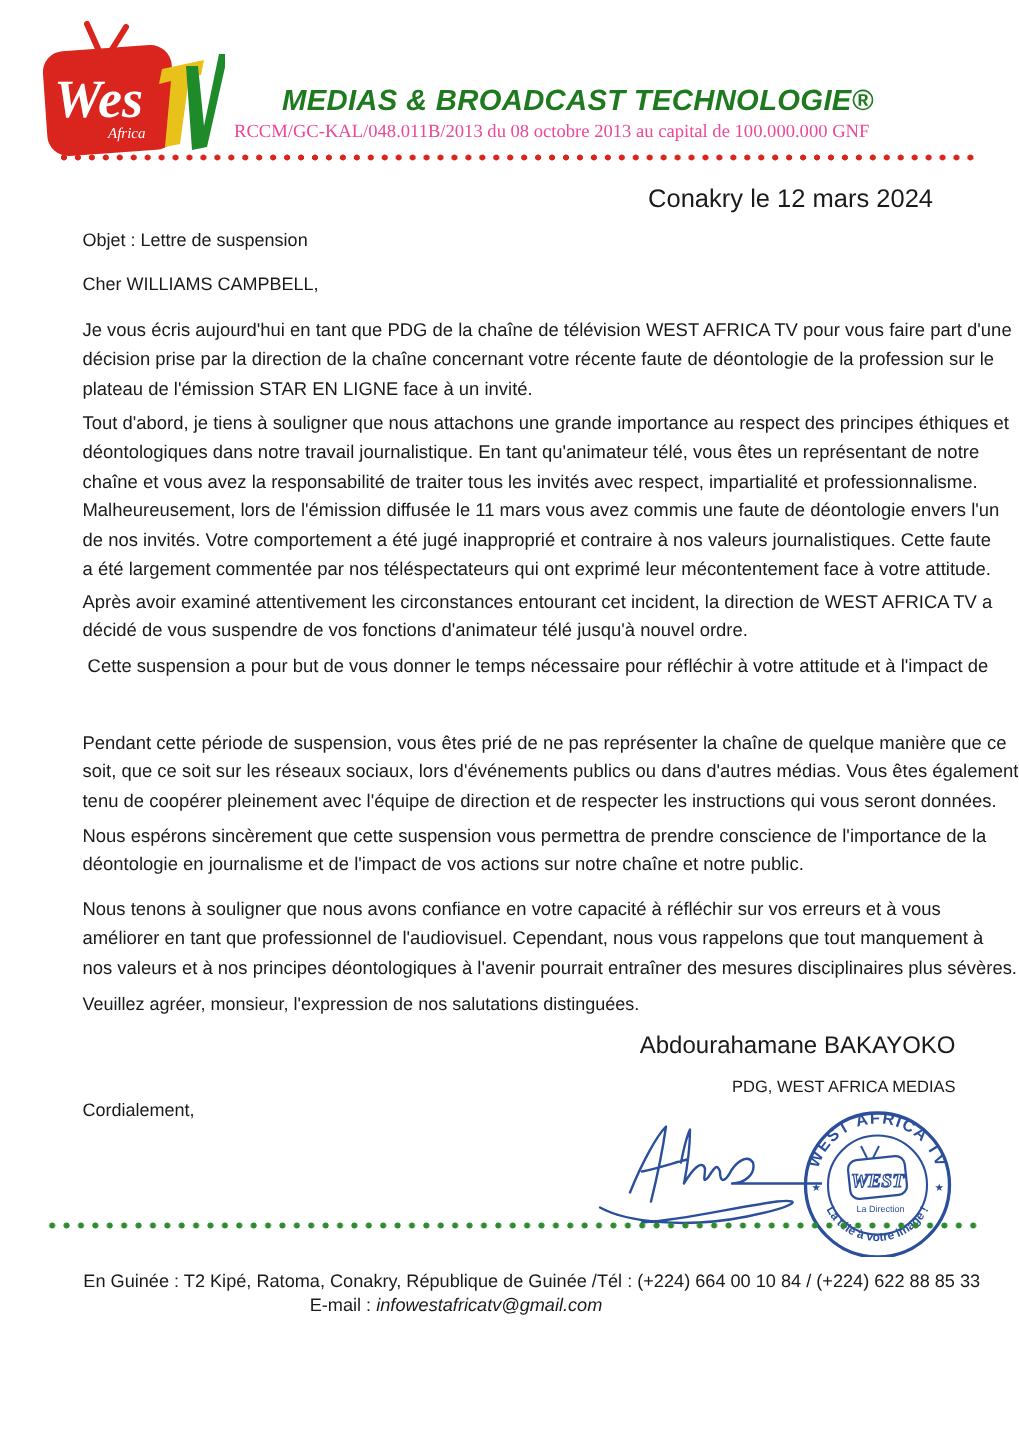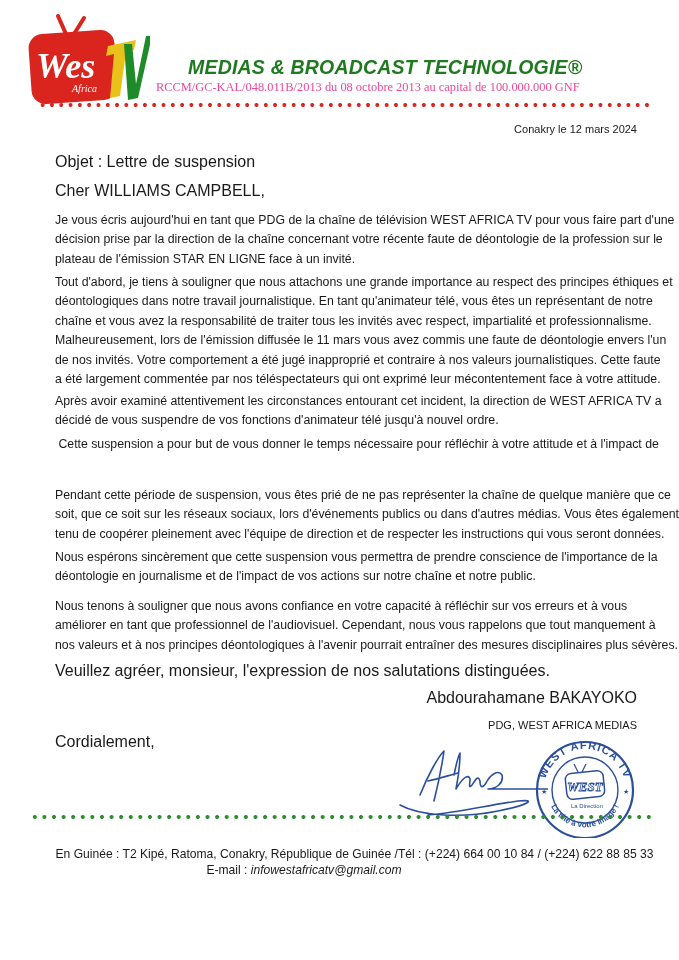--- a/index.html
+++ b/index.html
@@ -15,22 +15,22 @@
     }
     .header-rccm {
       position: absolute; left: 156px; top: 80px;
       font-size: 12.4px; color: #ec4899; white-space: nowrap; font-family: Liberation Serif, serif;
     }
     .dots-top {
       position: absolute; left: 38px; top: 102px; width: 612px; height: 6px;
       background-image: radial-gradient(circle, #d9251d 1.8px, transparent 2.2px);
       background-size: 9.3px 6px; background-repeat: repeat-x;
     }
-    .date { position: absolute; right: 42px; top: 123px; font-size: 11px; white-space: nowrap; }
-    .line { position: absolute; left: 55px; font-size: 16px; white-space: nowrap; }
+    .date { position: absolute; right: 57px; top: 123px; font-size: 17px; white-space: nowrap; }
+    .line { position: absolute; left: 55px; font-size: 12px; white-space: nowrap; }
     .para { position: absolute; left: 55px; width: 592px; font-size: 12.3px; line-height: 19.4px; text-align: left; }
     .para span.l { display: block; white-space: nowrap; }
 
     .sign-name { position: absolute; right: 42px; top: 689px; font-size: 16px; white-space: nowrap; }
     .sign-title { position: absolute; right: 42px; top: 719px; font-size: 11px; white-space: nowrap; }
 
     .signature { position: absolute; left: 398px; top: 745px; width: 150px; height: 80px; }
     .stamp { position: absolute; left: 530px; top: 738px; width: 110px; height: 100px; }
 
     .dots-bottom {

